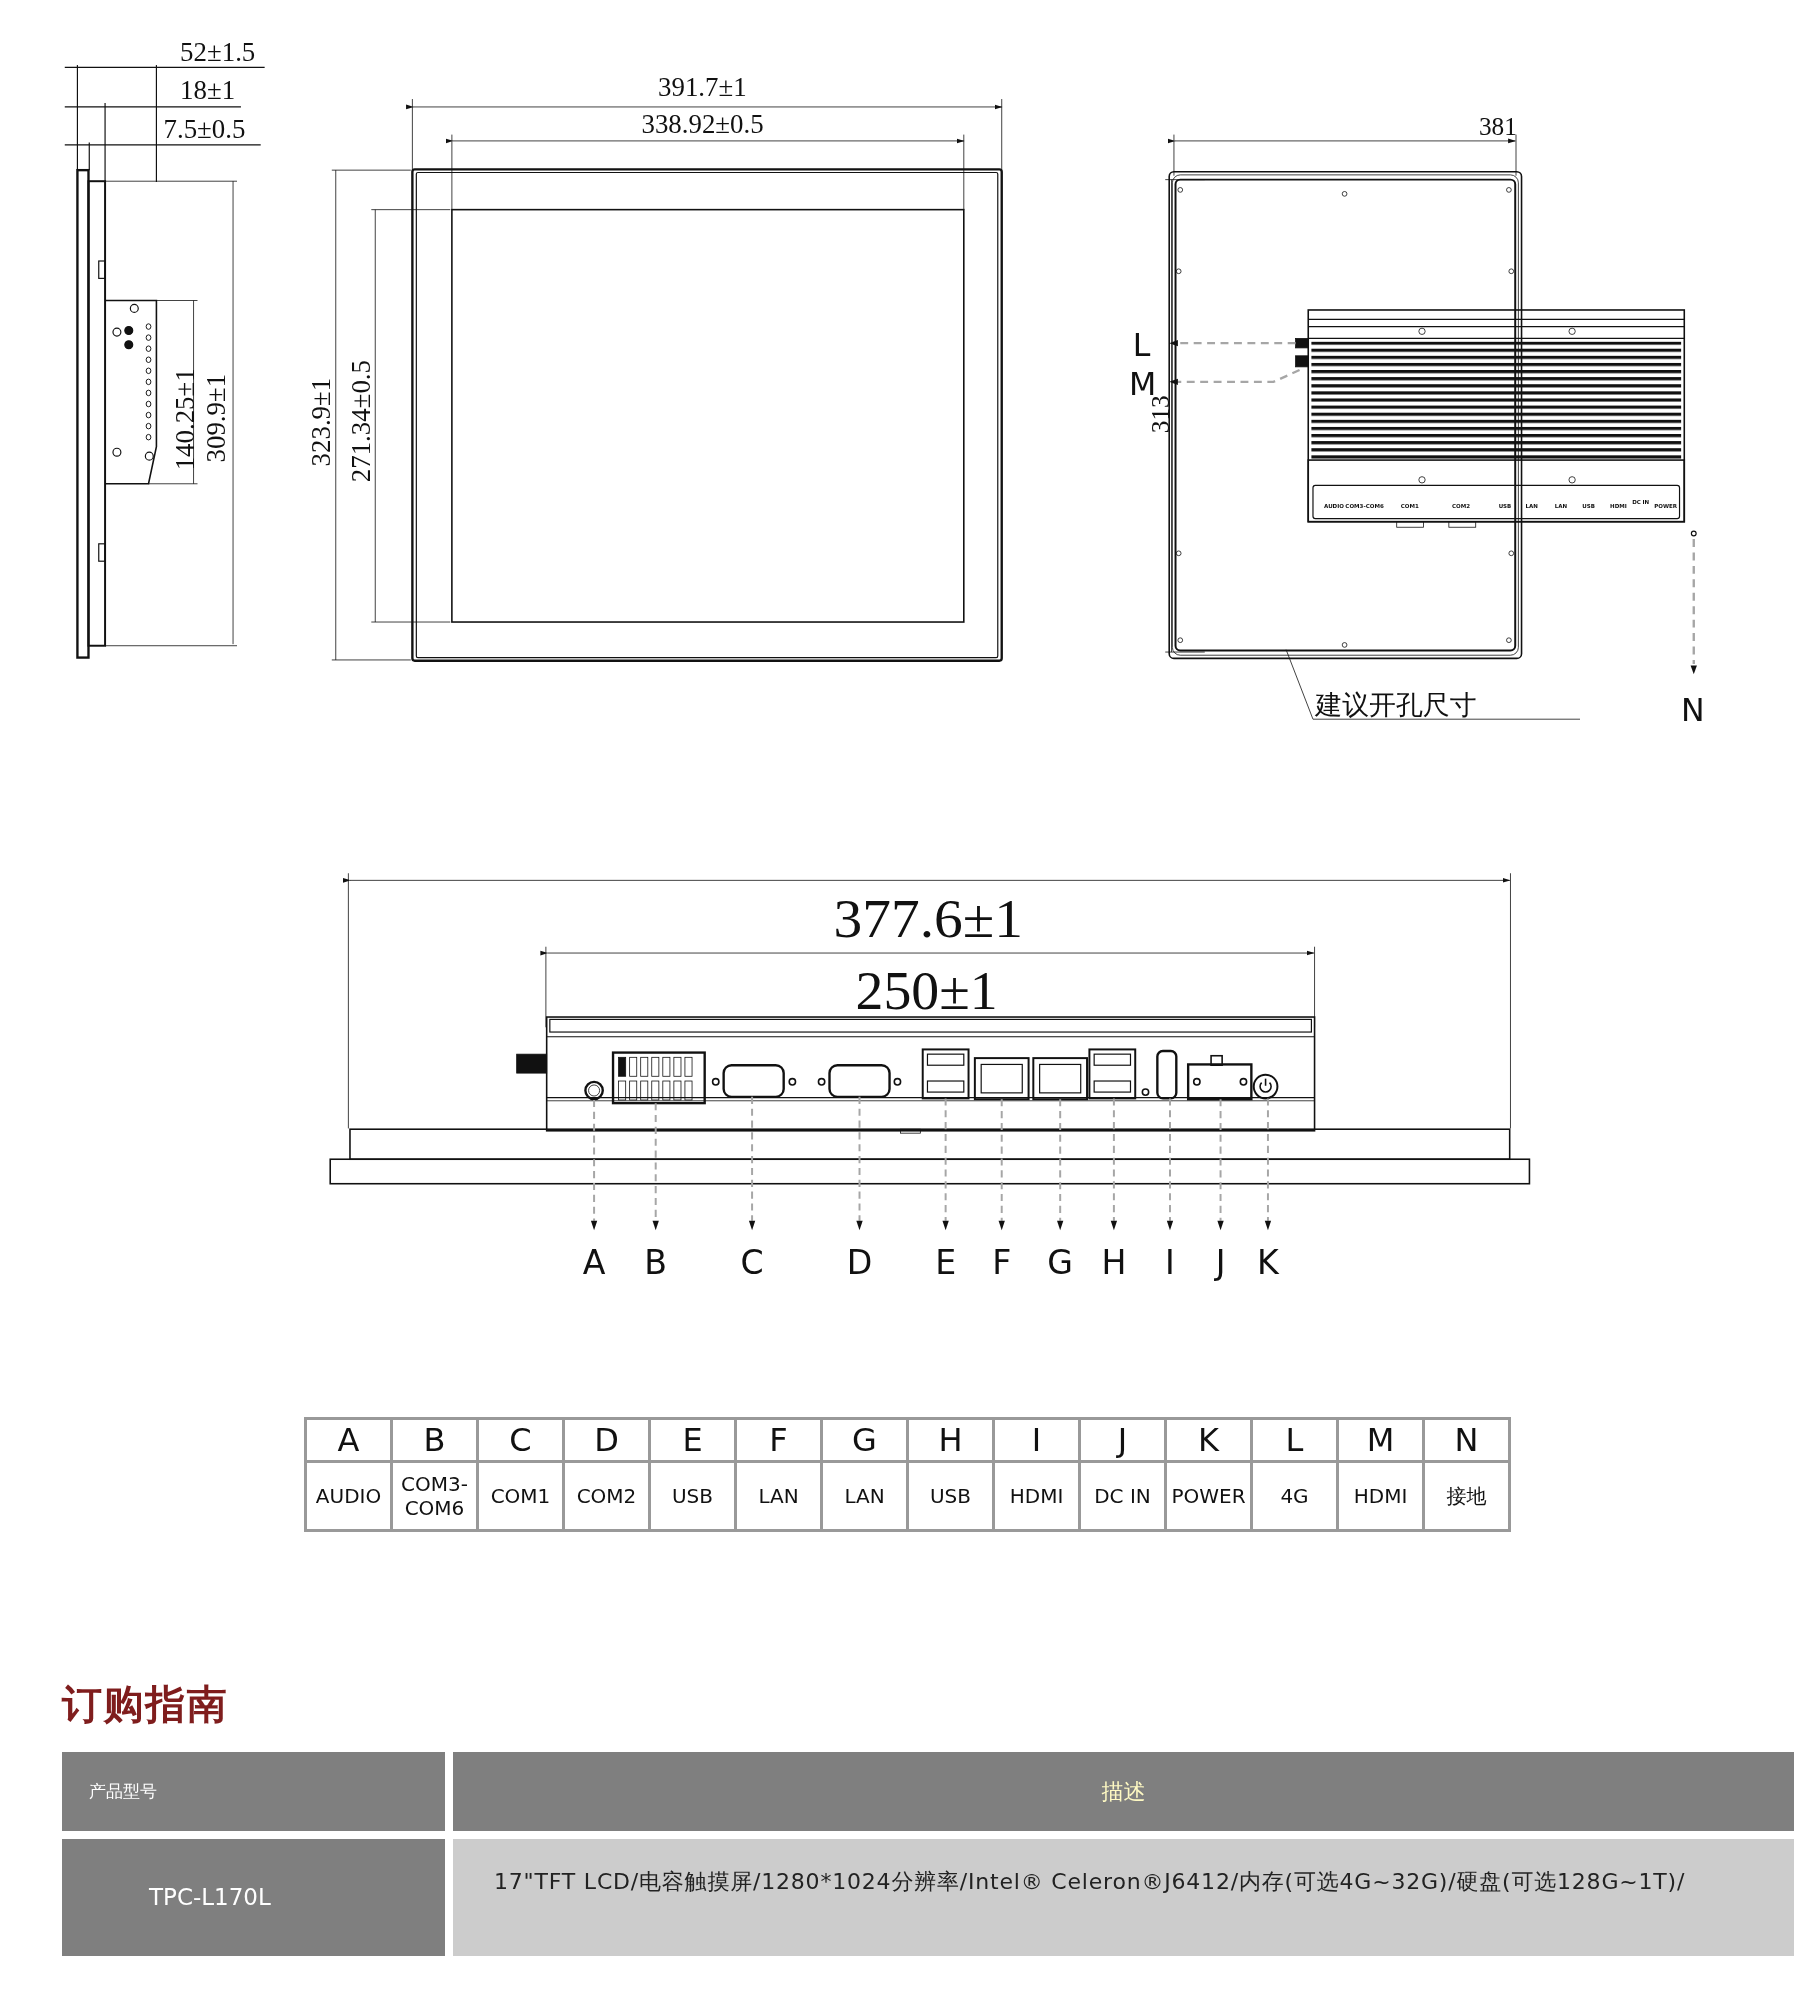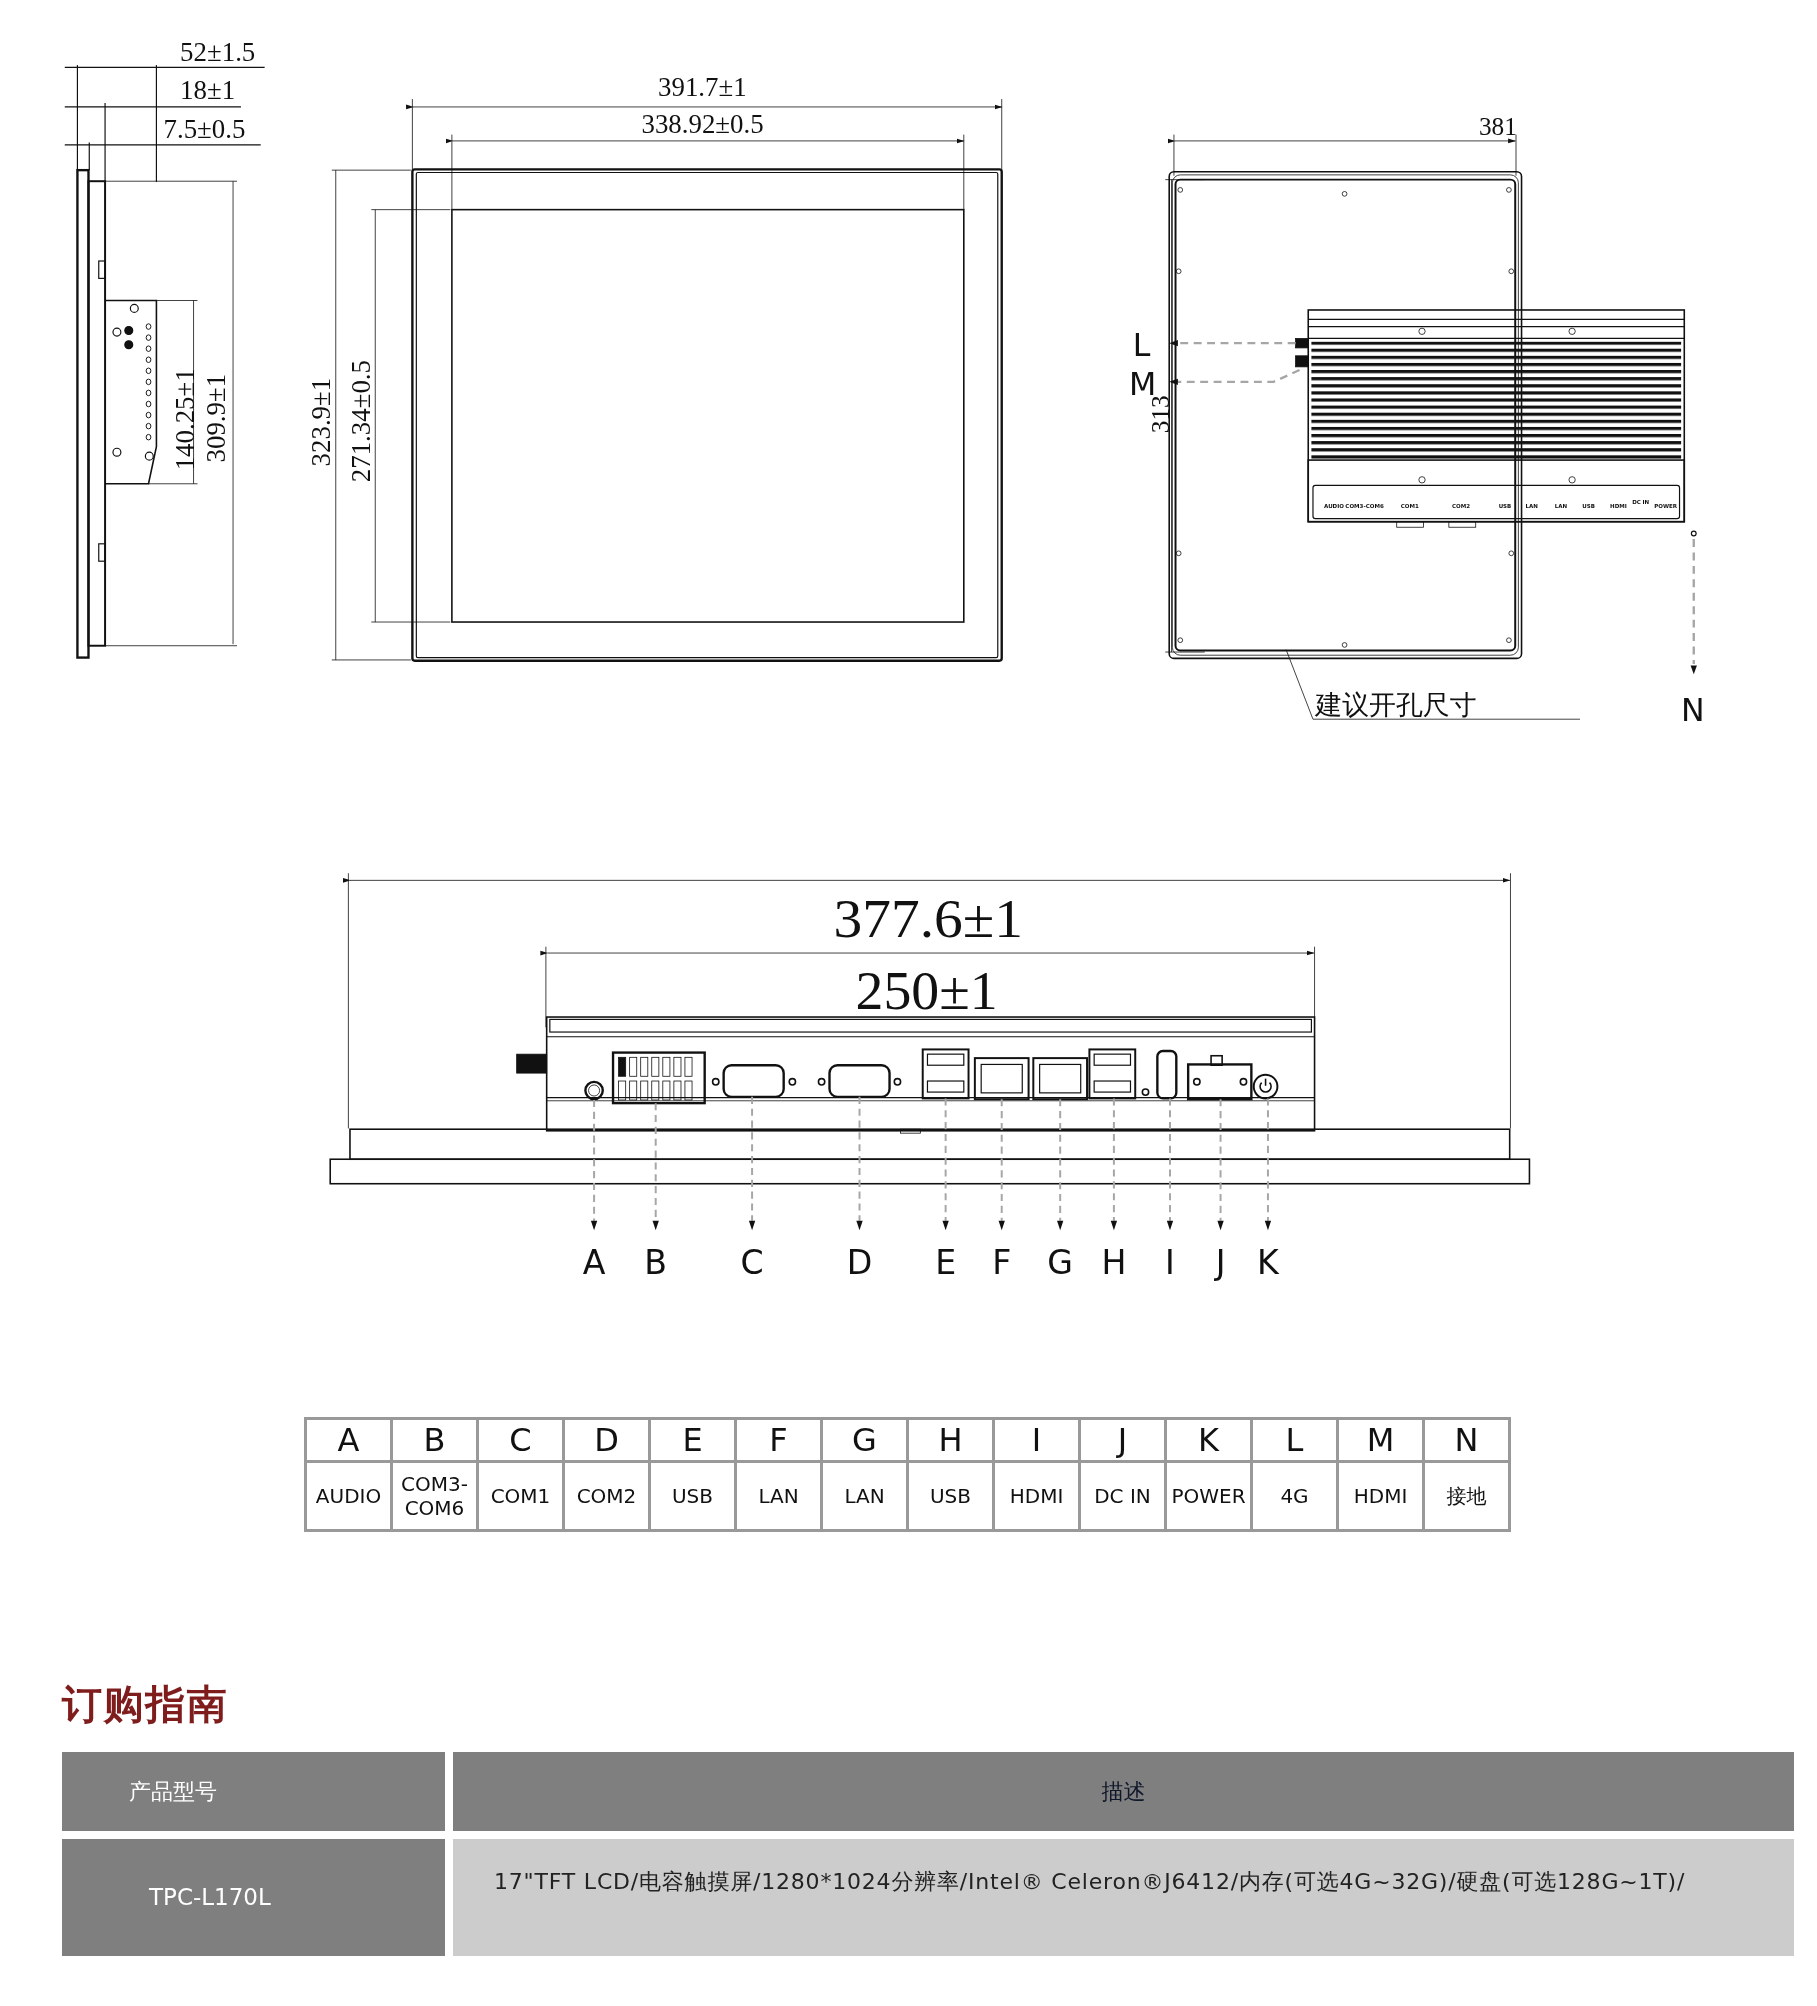--- a/index.html
+++ b/index.html
@@ -8,22 +8,22 @@
   .dim { font-family:"Liberation Serif", "DejaVu Serif", serif; fill:#111; }
   .lbl { font-family:"DejaVu Sans", sans-serif; fill:#111; }
   
   .ports-table { position:absolute; left:304px; top:1417px; border-collapse:collapse; }
   .ports-table td { border:3.2px solid #999; width:83px; text-align:center; color:#111; padding:0; }
   .ports-table tr.letters td { height:40px; font-size:32px; font-family:"DejaVu Sans", sans-serif; }
   .ports-table tr.names td { height:66px; font-size:20px; font-family:"DejaVu Sans", sans-serif; line-height:24.5px; }
   
   .og-title { position:absolute; left:62px; top:1677px; font-size:40px; font-weight:bold; letter-spacing:1.6px; color:#7f1d1d; }
   .og-cell { position:absolute; box-sizing:border-box; }
-  .og-h1 { left:62px; top:1752px; width:383px; height:79px; background:#7f7f7f; color:#fff; font-size:22px; padding-left:67px; line-height:79px; }
-  .og-h2 { left:453px; top:1752px; width:1341px; height:79px; background:#7f7f7f; color:#0f172a; font-size:22px; line-height:79px; text-align:center; }
+  .og-h1 { left:62px; top:1752px; width:383px; height:79px; background:#7f7f7f; color:#fff; font-size:17px; padding-left:27px; line-height:79px; }
+  .og-h2 { left:453px; top:1752px; width:1341px; height:79px; background:#7f7f7f; color:#fef9c3; font-size:22px; line-height:79px; text-align:center; }
   .og-m  { left:62px; top:1839px; width:383px; height:117px; background:#7f7f7f; color:#fff; font-size:23px; padding-left:87px; line-height:117px; }
   .og-d  { left:453px; top:1839px; width:1341px; height:117px; background:#cccccc; color:#222; font-size:22px; padding:24.5px 24px 0 41px; line-height:35px; letter-spacing:0.8px; }
 </style>
 </head>
 <body>
 
 <svg width="1817" height="1391" viewBox="0 0 2300 1760">
   <defs>
     <marker id="arr" markerWidth="10" markerHeight="10" refX="9" refY="5" orient="auto" markerUnits="userSpaceOnUse">
       <path d="M0,2 L10,5 L0,8 z" fill="#111"></path>

